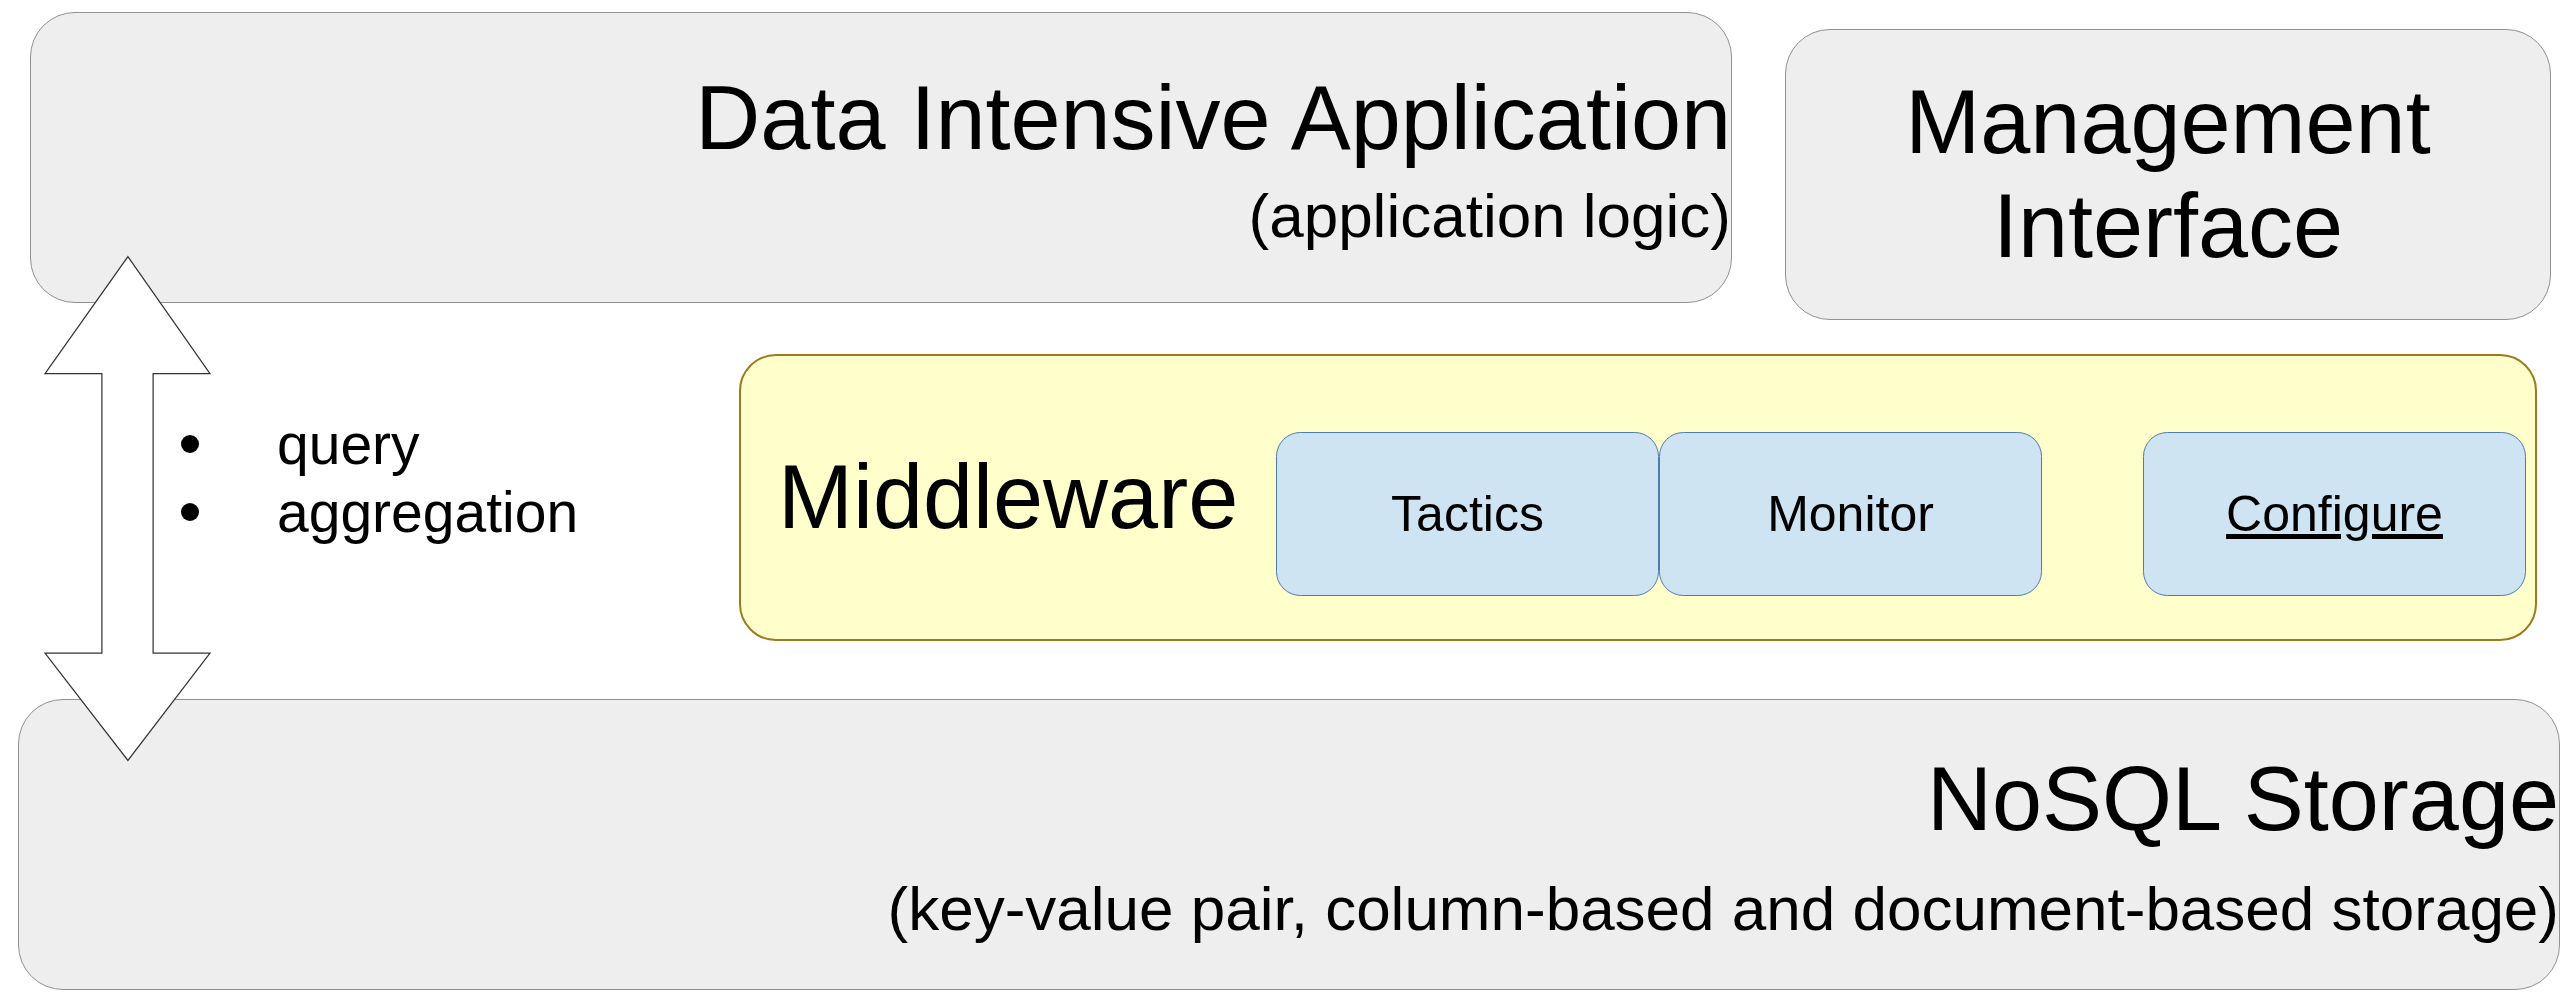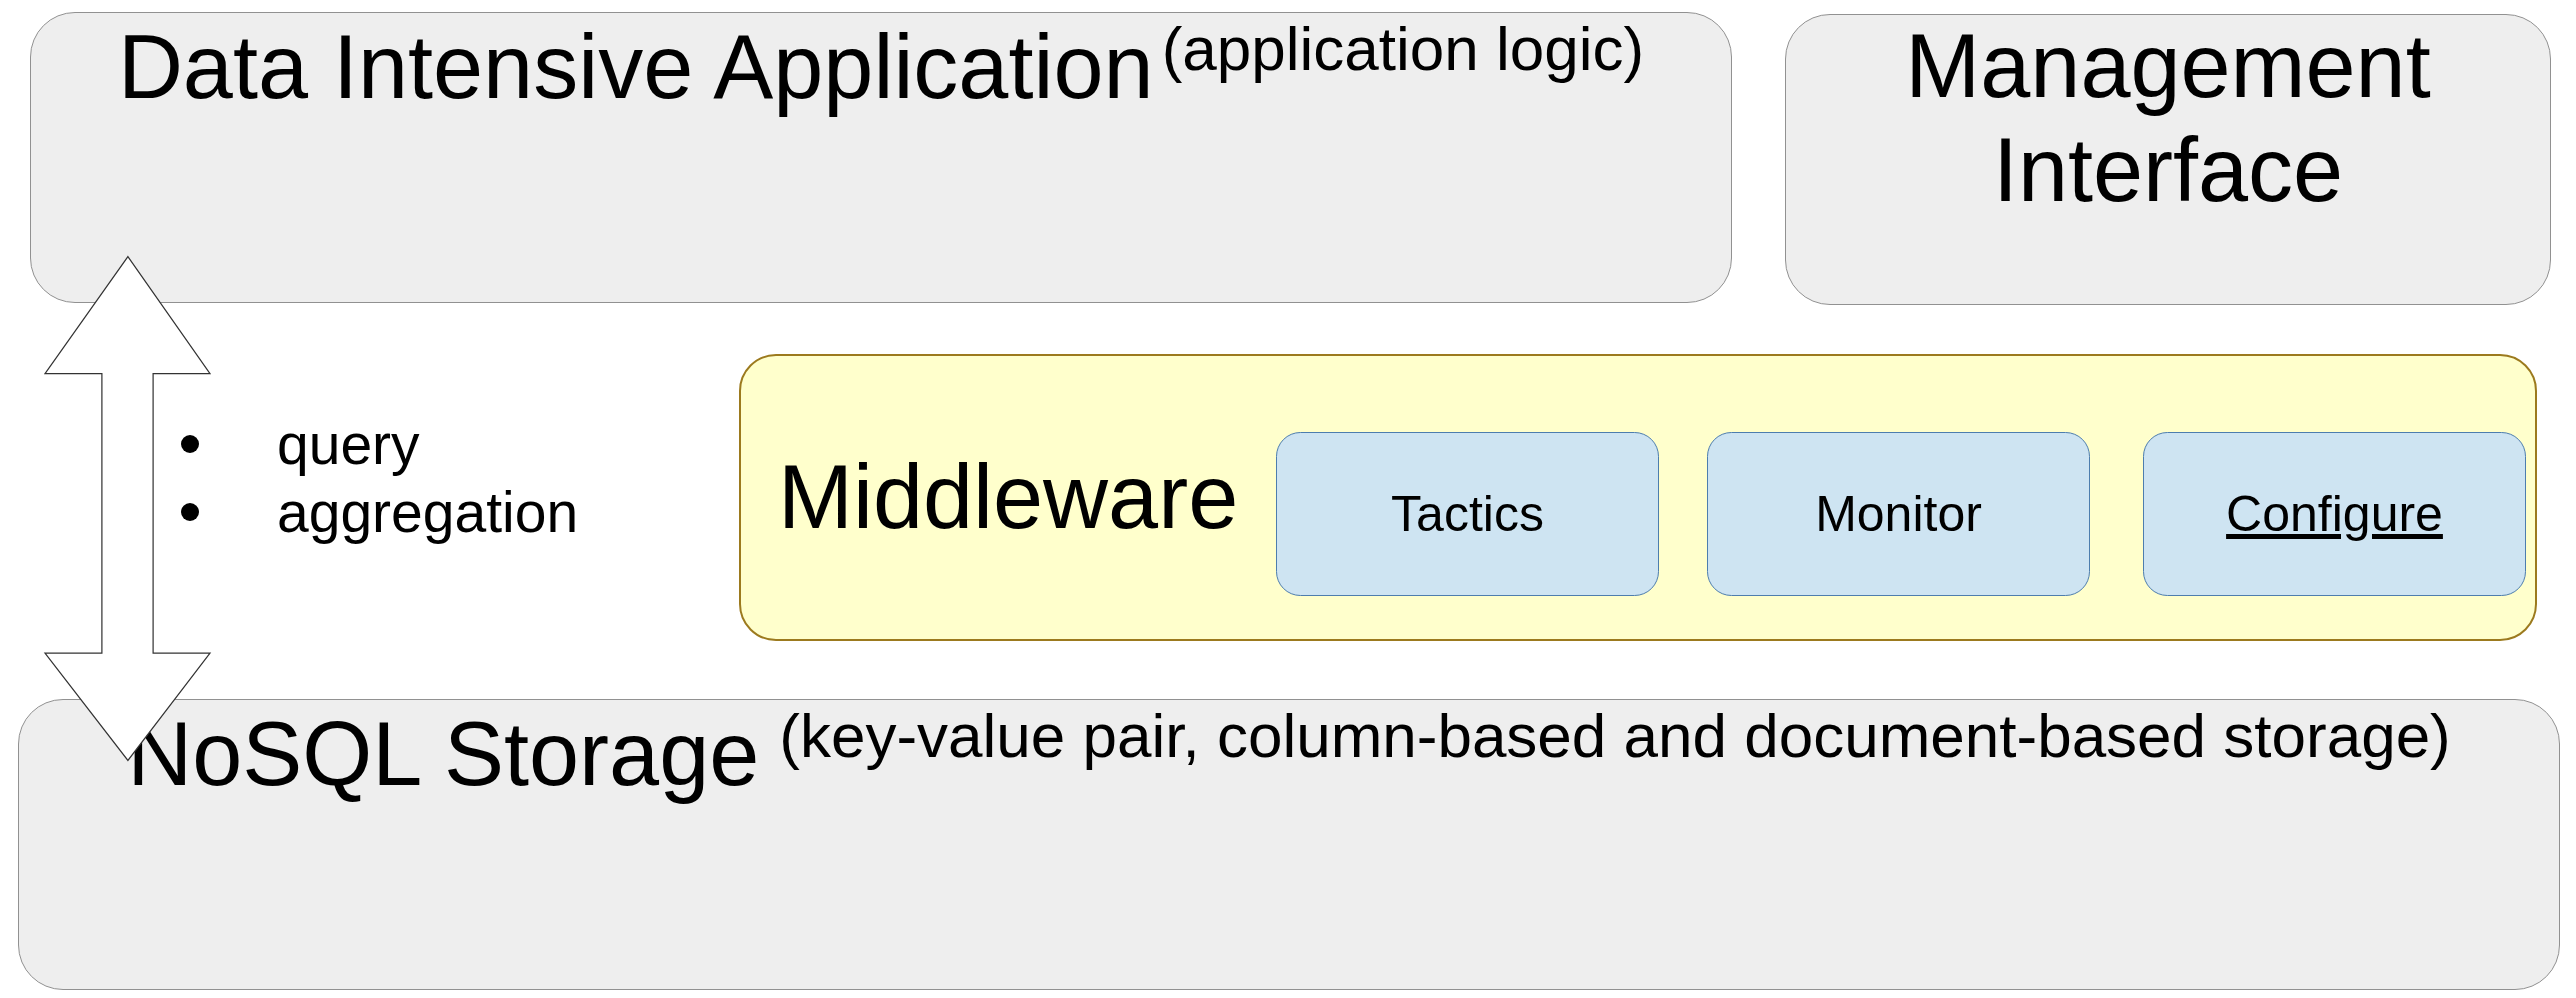--- a/index.html
+++ b/index.html
@@ -18,28 +18,28 @@
   }
 
   
   .gray-box {
     position: absolute;
     box-sizing: border-box;
     background: #eeeeee;
     border: 1.6px solid #919191;
     border-radius: 45px;
     display: flex;
-    flex-direction: row;
-    align-items: flex-start;
+    flex-direction: column;
+    align-items: flex-end;
     justify-content: center;
     text-align: center;
     z-index: 1;
   }
   #app-box     { left: 30px;   top: 12.2px;  width: 1702px; height: 291px; gap: 8.1px; }
-  #mgmt-box    { left: 1785px; top: 14px;  width: 766px;  height: 291px; padding: 0 31px; }
+  #mgmt-box    { left: 1785px; top: 29px;  width: 766px;  height: 291px; padding: 0 31px; }
   #storage-box { left: 18px;   top: 699px; width: 2542px; height: 291px; gap: 20px; }
 
   .box-title    { font-size: 90px; line-height: 1.2;  white-space: nowrap; }
   .box-subtitle { font-size: 62px;  line-height: 1.15; white-space: nowrap; }
   #mgmt-box .box-title { line-height: 1.15; white-space: normal; }
 
   
   #middleware-panel {
     position: absolute;
     box-sizing: border-box;
@@ -61,21 +61,21 @@
     box-sizing: border-box;
     top: 76px; width: 383px; height: 164px;
     background: #cee4f2;
     border: 1.6px solid #4d7dae;
     border-radius: 24.4px;
     display: flex; align-items: center; justify-content: center;
     font-size: 50px;
     white-space: nowrap;
   }
   #component-tactics   { left: 535px;  }
-  #component-monitor   { left: 966px; }
+  #component-monitor   { left: 918px; }
   #component-configure { left: 1402px; text-decoration: underline; }
 
   
   #flow-arrow {
     position: absolute;
     left: 45px; top: 256px;
     z-index: 5;
     overflow: visible;
     display: block;
   }

